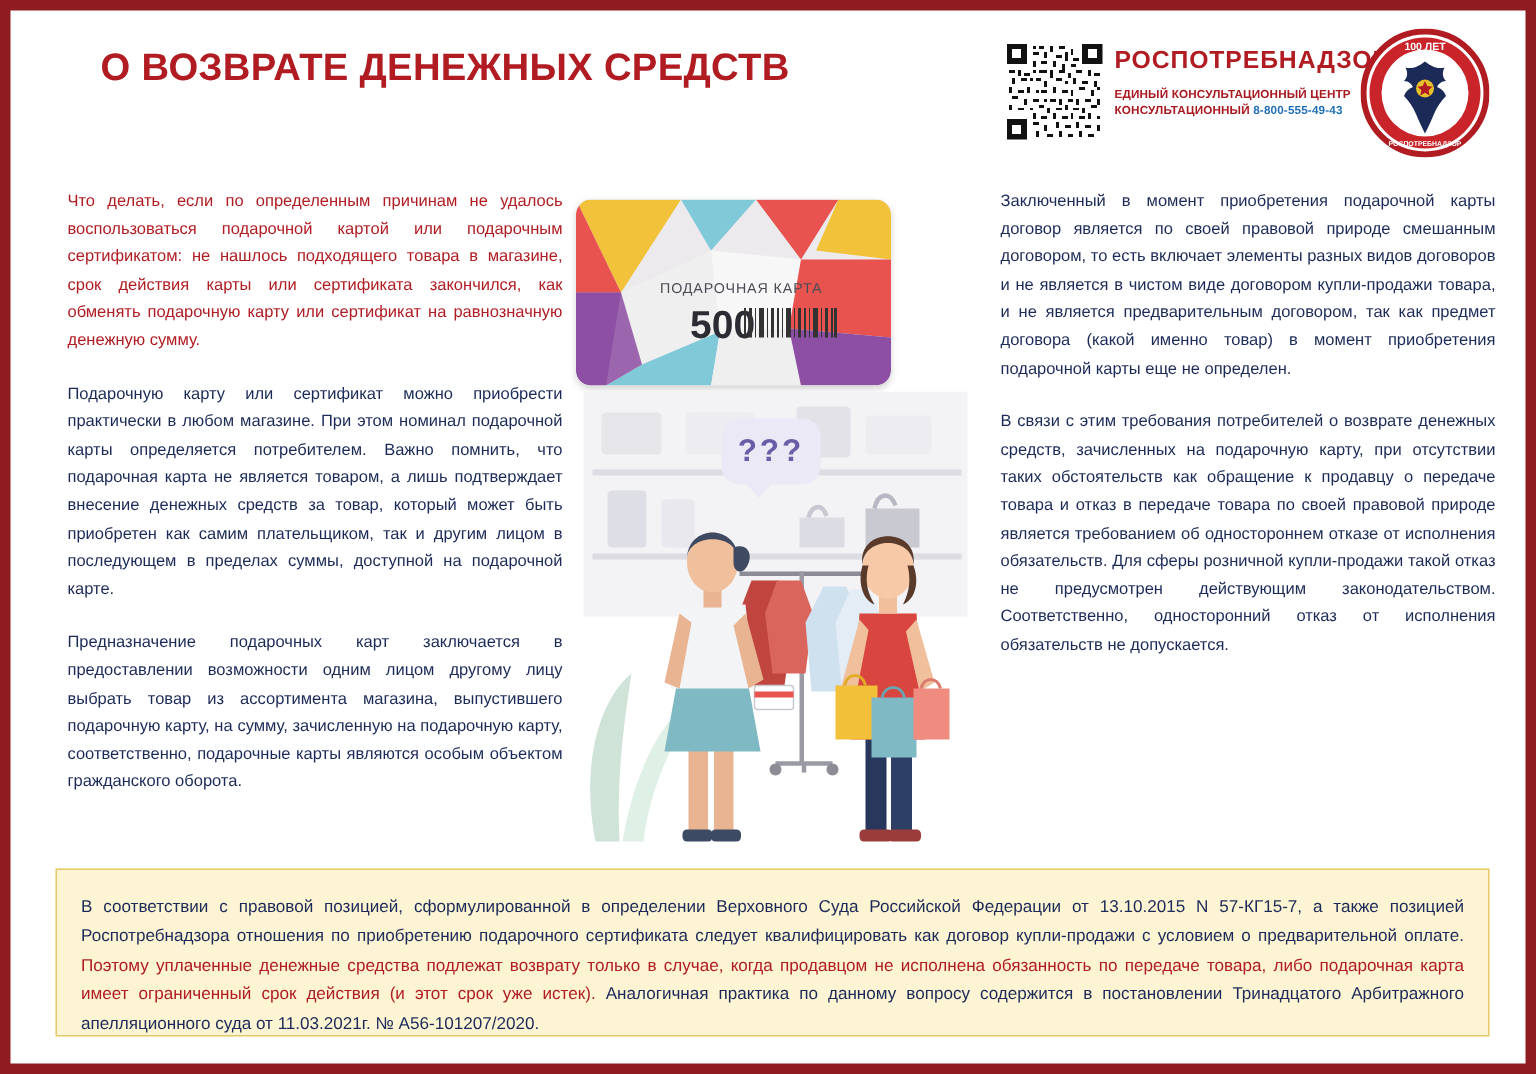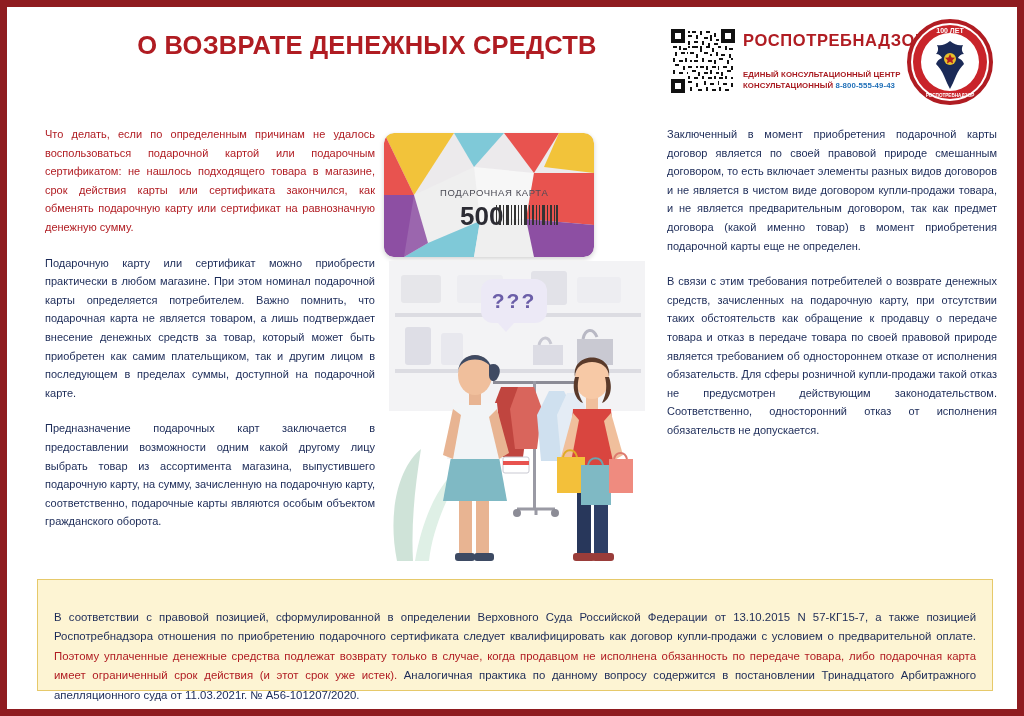--- a/index.html
+++ b/index.html
@@ -15,42 +15,41 @@
     box-sizing:border-box;
     border:7px solid #8f1c20;
     background:#ffffff;
   }
   
   .header{
     position:absolute;left:0;top:0;right:0;height:108px;
   }
   .title{
     position:absolute;left:60px;top:22px;width:600px;
-    text-align:center;
     color:#b01c22;
     font-weight:bold;
     font-size:25.5px;
     line-height:32px;
     letter-spacing:0.2px;
   }
   .title div{white-space:nowrap;}
   
   .qr{
     position:absolute;left:664px;top:22px;width:64px;height:64px;
     background:#ffffff;
   }
   .qr svg{display:block;}
   .brandblock{
     position:absolute;left:736px;top:24px;width:160px;
   }
   .brandname{
     color:#b01c22;font-weight:bold;font-size:16.5px;letter-spacing:0.6px;
   }
   .brandsub{
-    margin-top:20px;color:#a8191f;font-size:7.8px;line-height:10.5px;font-weight:bold;
+    margin-top:8px;color:#a8191f;font-size:7.8px;line-height:10.5px;font-weight:bold;
     letter-spacing:0.1px;
   }
   .phone{color:#1f6fb8;font-weight:bold;}
   .emblem{
     position:absolute;left:900px;top:12px;width:86px;height:86px;
   }
   
   .col{
     position:absolute;top:118px;width:330px;
     font-size:11px;line-height:18.6px;color:#1b2a57;
@@ -90,21 +89,21 @@
   .bubble:after{
     content:"";position:absolute;left:16px;bottom:-9px;
     border-left:9px solid transparent;border-right:9px solid transparent;
     border-top:10px solid #ece9f6;
   }
   
   .footer{
     position:absolute;left:30px;top:572px;width:956px;height:112px;
     background:#fdf4d3;border:1px solid #e6c96a;
     box-sizing:border-box;
-    padding:28px 16px;
+    padding:16px 16px;
     font-size:11.4px;line-height:19.4px;color:#1b2a57;
     text-align:justify;
   }
   .footer .hl{color:#b01c22;}
 </style>
 </head>
 <body>
 
 <div class="poster">
 
@@ -248,21 +247,21 @@
                  l-2.6 -2.4 l3.4 -.4 z" fill="#b01c22"></path>
       </svg>
     </div>
   </div>
 
   <div class="col left">
     <p>
       <span class="leadtext">Что делать, если по определенным причинам не удалось воспользоваться </span><span class="em">подарочной картой или подарочным сертификатом</span><span class="leadtext">: не нашлось подходящего товара в магазине, срок действия карты или сертификата закончился, как </span><span class="em">обменять подарочную карту или сертификат на равнозначную денежную сумму</span><span class="leadtext">.</span>
     </p>
     <p>Подарочную карту или сертификат можно приобрести практически в любом магазине. При этом номинал подарочной карты определяется потребителем. Важно помнить, что подарочная карта не является товаром, а лишь подтверждает внесение денежных средств за товар, который может быть приобретен как самим плательщиком, так и другим лицом в последующем в пределах суммы, доступной на подарочной карте.</p>
-    <p>Предназначение подарочных карт заключается в предоставлении возможности одним какой другому лицу выбрать товар из ассортимента магазина, выпустившего подарочную карту, на сумму, зачисленную на подарочную карту, соответственно, подарочные карты являются особым объектом гражданского оборота.</p>
+    <p>Предназначение подарочных карт заключается в предоставлении возможности одним лицом другому лицу выбрать товар из ассортимента магазина, выпустившего подарочную карту, на сумму, зачисленную на подарочную карту, соответственно, подарочные карты являются особым объектом гражданского оборота.</p>
   </div>
 
   <div class="illus">
 
     <div class="giftcard">
       <svg width="210" height="124" viewBox="0 0 210 124">
         <defs>
           <clipPath id="cardclip">
               <rect x="0" y="0" width="210" height="124" rx="10"></rect>
             </clipPath>

